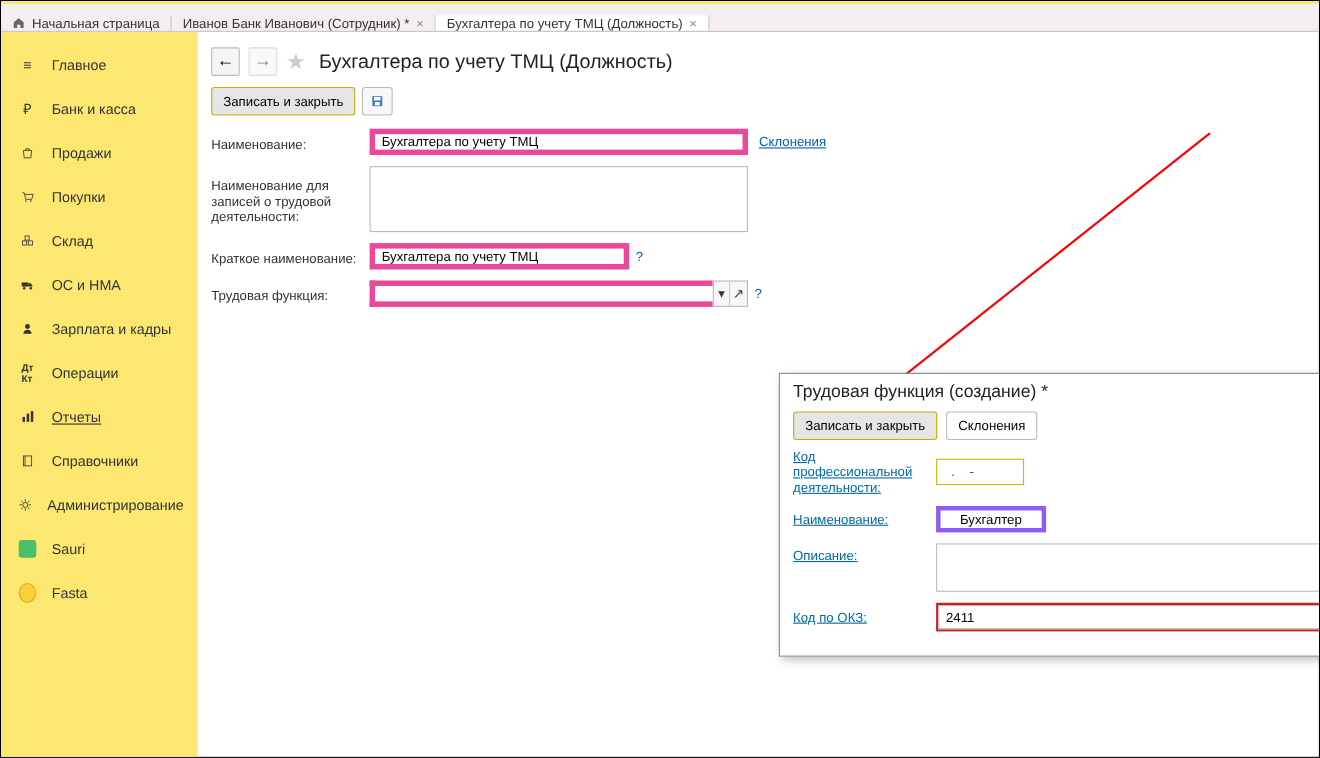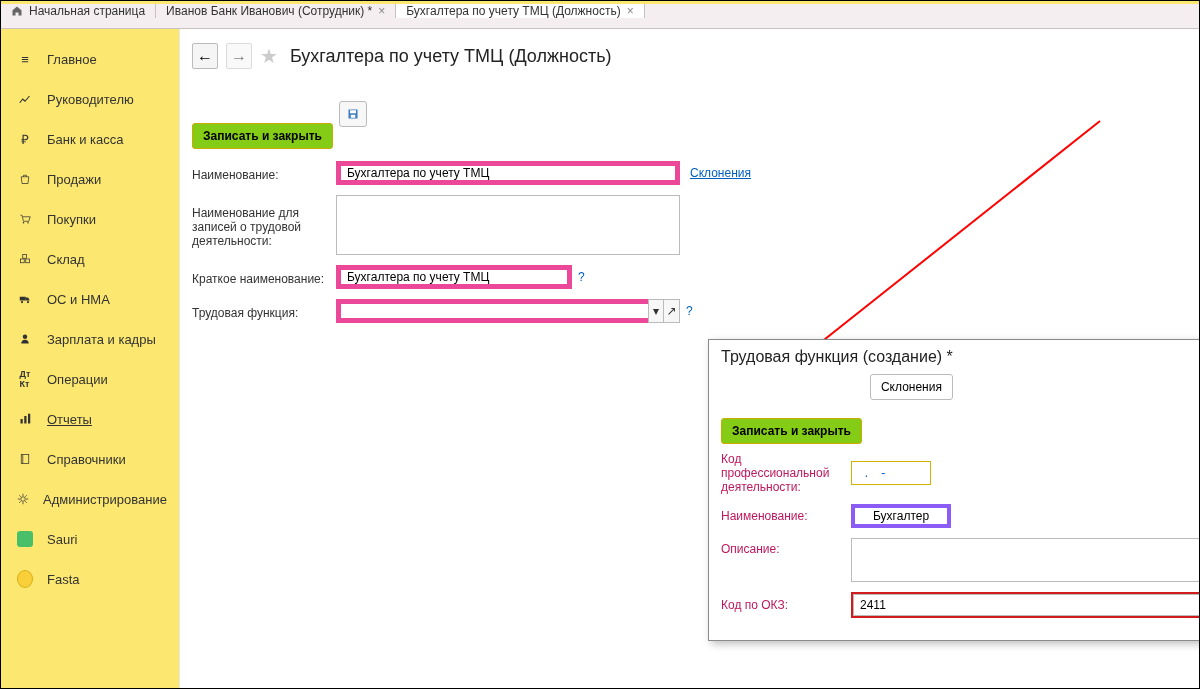--- a/index.html
+++ b/index.html
@@ -1,21 +1,21 @@
 <!DOCTYPE html>
 <html><head>
 <meta charset="utf-8">
 <style>
   * { box-sizing: border-box; margin: 0; padding: 0; font-family: Arial, sans-serif; }
   html, body { width: 1200px; height: 689px; overflow: hidden; background: #fff; }
   body { display: flex; flex-direction: column; border: 1px solid #000; }
 
   .topbar { height: 3px; background: #fce870; }
 
-  .tabsbar { display: flex; align-items: flex-start; height: 24px; background: #f5eef0; font-size: 12px; }
+  .tabsbar { display: flex; align-items: flex-end; height: 24px; background: #f5eef0; font-size: 12px; }
   .tab {
     display: flex; align-items: center; padding: 0 10px; border-right: 1px solid #c8c0c2;
     color: #333; cursor: pointer; gap: 6px;
   }
   .tab.home svg { width: 12px; height: 12px; fill: #666; }
   .tab .close { color: #888; font-size: 12px; }
   .tab.active { background: #fff; }
 
   .body { flex: 1; display: flex; border-top: 1px solid #c8c0c2; }
 
@@ -31,21 +31,21 @@
 
   .main { flex: 1; padding: 10px 16px 0 12px; position: relative; border-left:1px solid #e6e6e6;}
   .headrow { display:flex; align-items:center; gap:8px; height:34px;}
   .navbtn { width:26px; height:26px; border:1px solid #bbb; display:flex; align-items:center; justify-content:center; background:#f5f5f5; border-radius:2px; cursor:pointer;}
   .navbtn.disabled { opacity:0.5; }
   .star { color:#ccc; font-size:20px; }
   .page-title { font-size:18px; font-weight:500; color:#222; margin-left:4px;}
 
   .toolbar { display:flex; align-items:center; gap:6px; margin-top:6px;}
   .btn { height:26px; padding:0 10px; border:1px solid #bbb; background:#fce870; border-radius:3px; font-size:12px; cursor:pointer; display:flex; align-items:center;}
-  .btn.yellow { background:#84cc16; border-color:#cbab00; font-weight:700;margin-top:44px;}
+  .btn.yellow { background:#e5e5e5; border-color:#cbab00; font-weight:400;}
   .btn.plain { background:#fff; }
   .iconbtn { width:28px; height:26px; border:1px solid #bbb; background:#f7f7f7; border-radius:3px; display:flex; align-items:center; justify-content:center; cursor:pointer;}
 
   .form { margin-top:12px; font-size:12px; color:#333;}
   .form-row { display:flex; align-items:center; margin-bottom:10px;}
   .form-row.center { align-items:center;}
   .lbl { width:144px; padding-top:4px;}
   .inp { height:24px; border:5px solid #ec4899; padding:0 6px; font-size:12px; }
   .inp.w344 { width:344px;}
   .ta { width:344px; height:60px; border:1px solid #bbb; padding:4px 6px; font-size:12px; resize:none;}
@@ -62,21 +62,21 @@
   .dialog {
     position:absolute; left:528px; top:310px; width:606px; background:#fff;
     border:1px solid #8a8a8a; box-shadow: 3px 3px 8px rgba(0,0,0,0.25);
   }
   .dlg-head { display:flex; align-items:center; justify-content:space-between; padding:8px 10px 4px 12px;}
   .dlg-title { font-size:16px; color:#222;}
   .dlg-toolbar { display:flex; justify-content:space-between; padding:4px 12px 8px 12px;}
   .dlg-toolbar .left { display:flex; gap:8px;}
   .dlg-form { padding:0 12px 12px 12px; font-size:12px;}
   .dlg-row { display:flex; align-items:center; margin-bottom:10px;}
-  .dlg-row .lbl2 { width:130px; color:#be185d;}
+  .dlg-row .lbl2 { width:130px; color:#0369a1;text-decoration:underline;}
   .dlg-row .lbl2.twoline { line-height:14px;}
   .highlight-input { height:24px; border:1px solid #d6b200; background:#fff; padding:0 6px; font-size:12px;}
   .red-input { height:24px; border:4px solid #8b5cf6; padding:0 18px; font-size:12px;}
   .desc-ta { flex:1; height:44px; border:1px solid #bbb; resize:none; padding:4px 6px; font-size:12px;}
   .okz-wrap { flex:1; display:flex; border:2px solid #d11c1c;}
   .okz-wrap .inp2 { flex:1; height:22px; border:1px solid #bbb; border-right:none; padding:0 6px; font-size:12px;}
   svg.icon { width:12px; height:12px; }
 </style>
 </head>
 <body>
@@ -100,28 +100,20 @@
   </div>
 </div>
 
 <div class="body">
   <div class="sidebar">
     <div class="nav-item">
         <span class="ic">≡</span>
         <span>Главное</span>
       </div>
     <div class="nav-item">
-        <span class="ic">
-          <svg class="icon" viewBox="0 0 16 16">
-            <path d="M1 13l4-5 3 3 6-7" stroke="#333" fill="none" stroke-width="1.5"></path>
-          </svg>
-        </span>
-        <span>Руководителю</span>
-      </div>
-    <div class="nav-item">
         <span class="ic">₽</span>
         <span>Банк и касса</span>
       </div>
     <div class="nav-item">
         <span class="ic">
           <svg class="icon" viewBox="0 0 16 16">
             <path d="M3 5h10l-1 9H4z M6 5V3h4v2" stroke="#333" fill="none"></path>
           </svg>
         </span>
         <span>Продажи</span>

